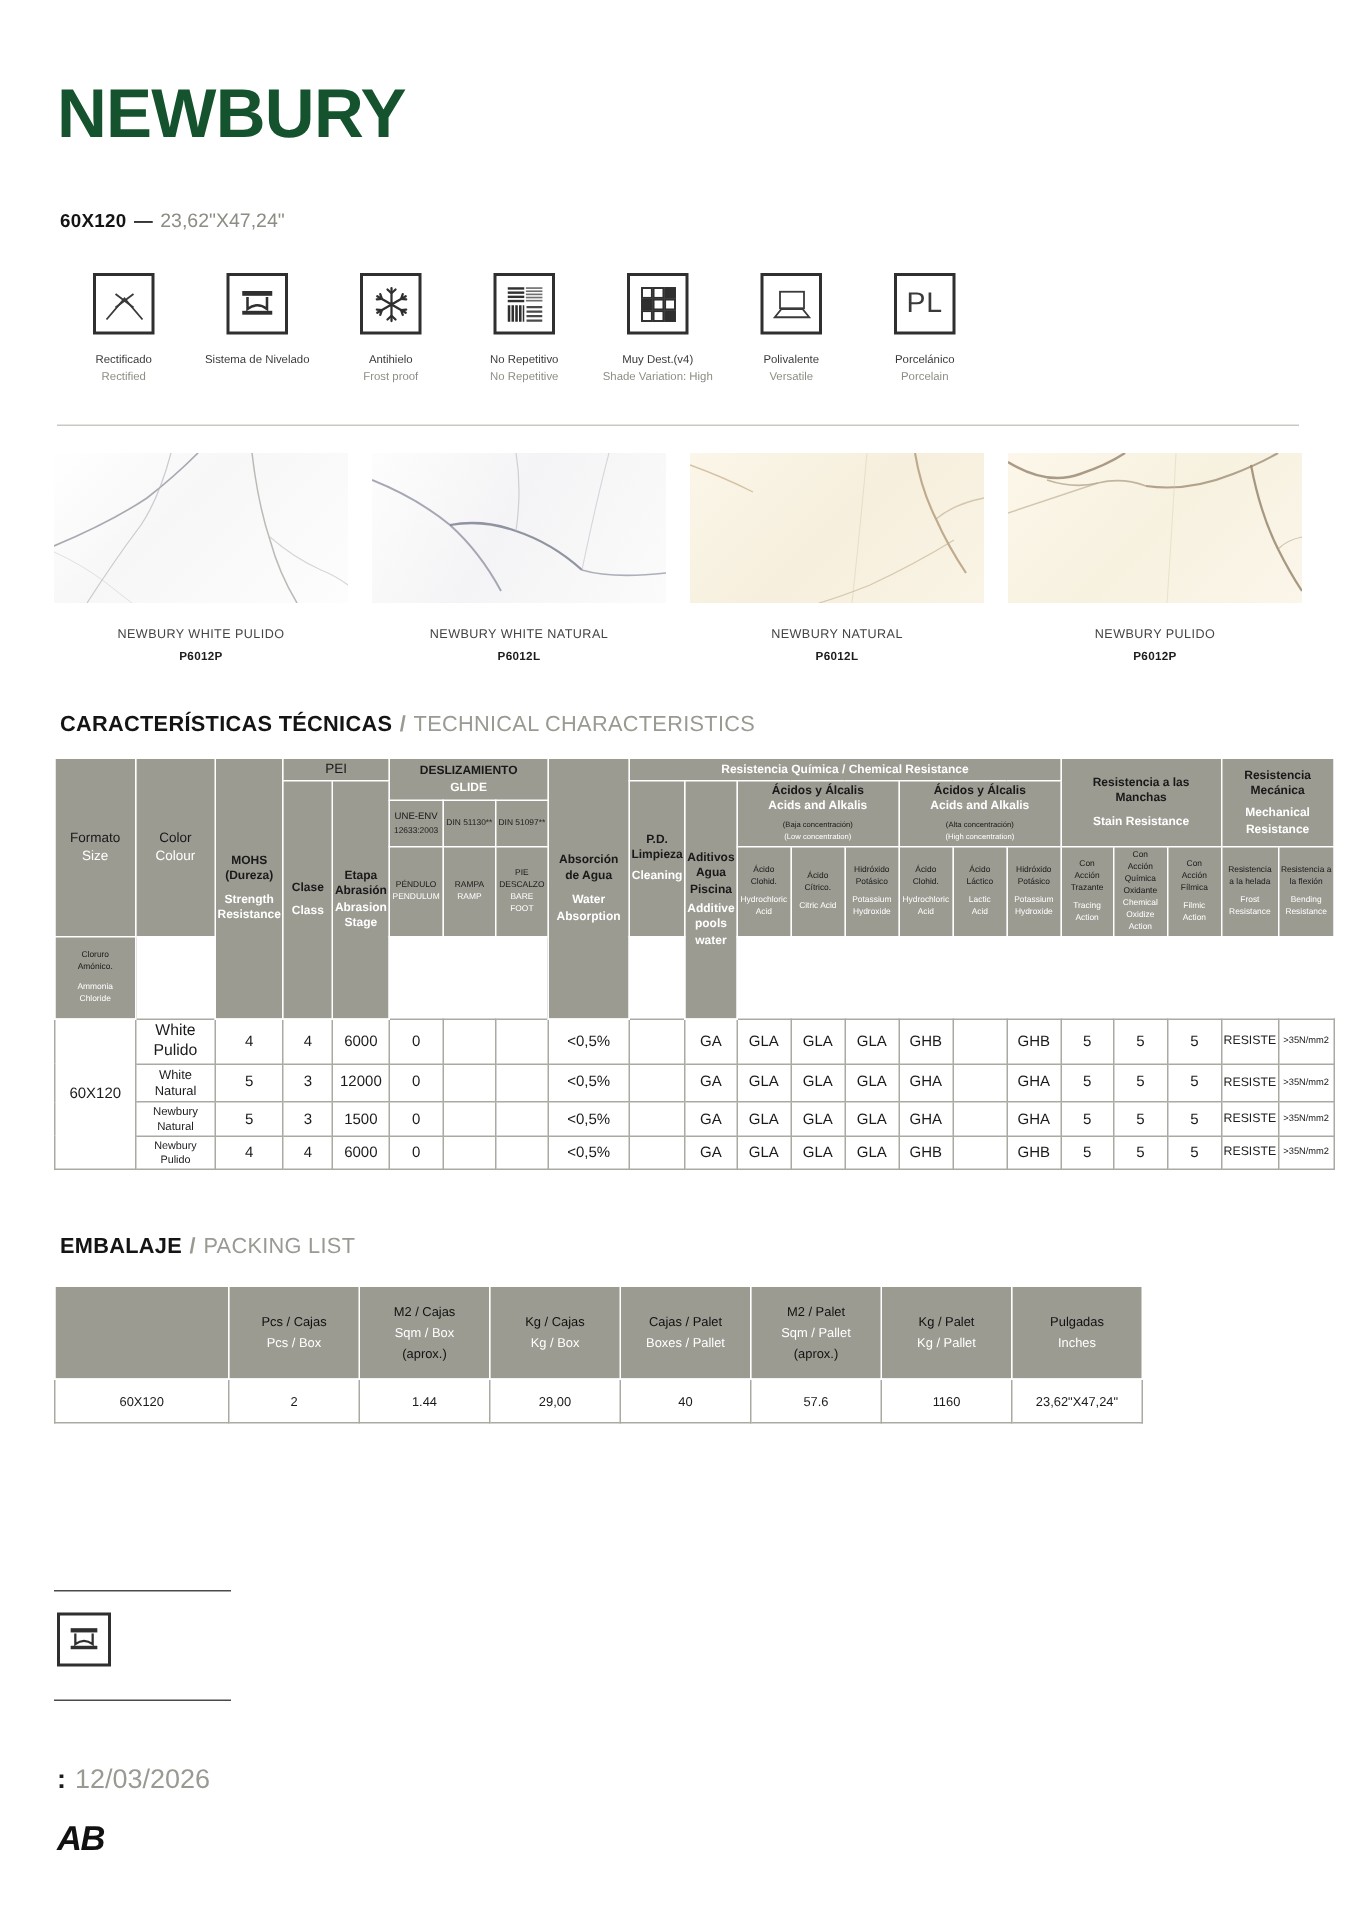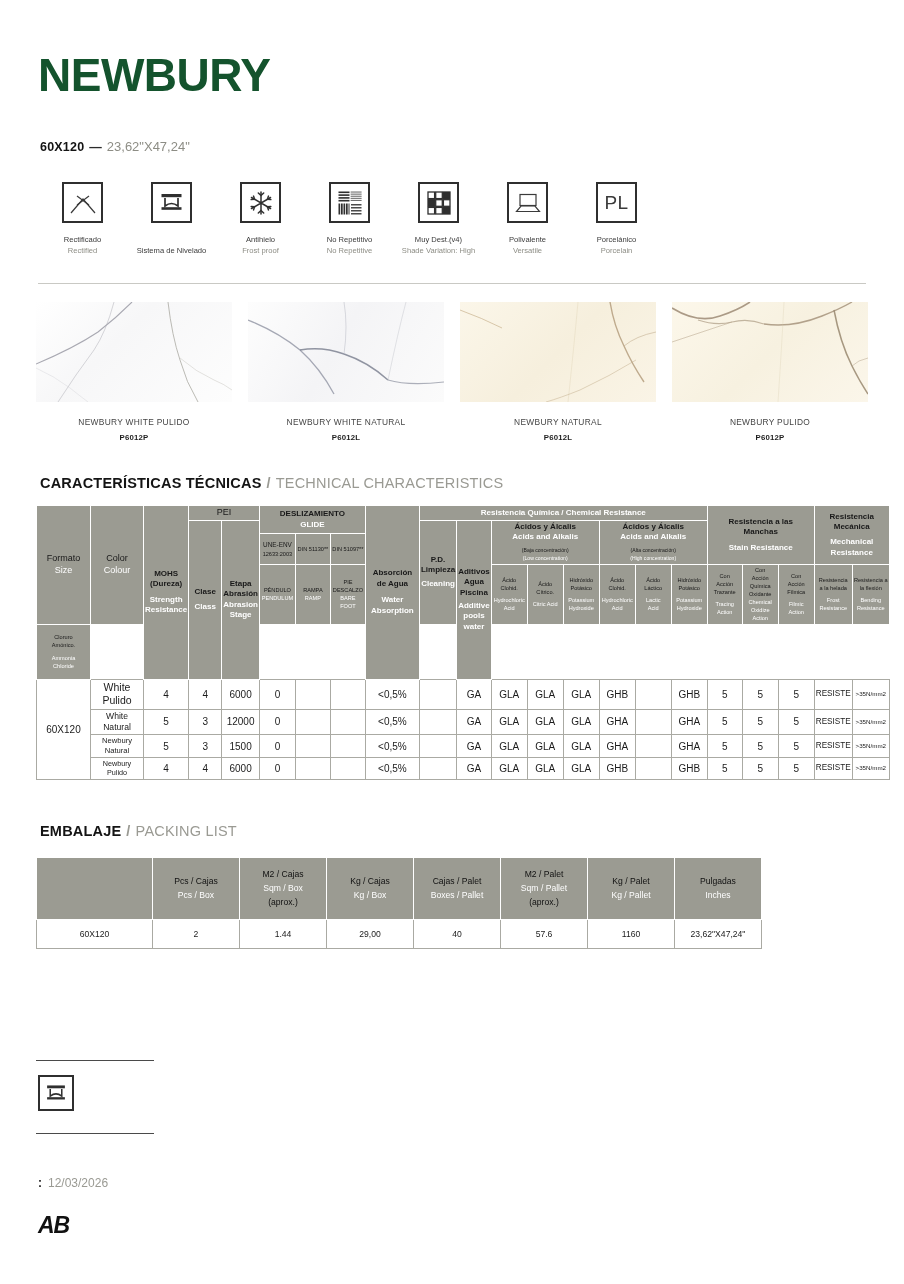--- a/index.html
+++ b/index.html
@@ -17,21 +17,21 @@
     font-size:46px;font-weight:bold;letter-spacing:-0.5px;color:#14532d;
     line-height:1;
   }
   .sizeline{position:absolute;left:40px;top:139px;font-size:12.5px;}
   .sizeline .sz{font-weight:bold;color:#141414;letter-spacing:.2px;}
   .sizeline .dash{color:#2b2b2b;margin:0 5px;font-weight:bold;}
   .sizeline .inch{color:#8d8d85;font-size:13px;}
 
   
   .icons{position:absolute;left:38px;top:182px;width:830px;display:flex;}
-  .icon-cell{width:89px;display:flex;flex-direction:column;align-items:center;justify-content:space-between;}
+  .icon-cell{width:89px;display:flex;flex-direction:column;align-items:center;}
   .ico-box{width:41px;height:41px;border:2.5px solid #2f2f2f;box-sizing:border-box;
     display:flex;align-items:center;justify-content:center;background:#fff;}
   .ico-box.thin{border-width:2px;}
   .ico-lab{margin-top:11px;font-size:7.6px;color:#3a3a3a;text-align:center;line-height:1.45;white-space:nowrap;}
   .ico-lab .en{color:#8d8d85;display:block;}
 
   .rule{position:absolute;left:38px;width:828px;height:1px;background:#c9c9c4;}
 
   
   .swatches{position:absolute;left:36px;top:302px;width:832px;display:flex;justify-content:space-between;}
@@ -74,21 +74,21 @@
 
   
   .fnote{position:absolute;left:38px;top:1075px;display:flex;align-items:center;}
   .fnote .bx{width:36px;height:36px;border:2.5px solid #2f2f2f;box-sizing:border-box;
     display:flex;align-items:center;justify-content:center;}
   .fnote .txt{margin-left:15px;font-size:8.2px;line-height:1.85;}
   .fnote .txt .es{color:#222;font-weight:bold;}
   .fnote .txt .en{color:#8d8d85;}
   .fline{position:absolute;left:36px;width:118px;height:1.4px;background:#4a4a4a;}
 
-  .datline{position:absolute;left:38px;top:1176px;font-size:12px;color:#9a9a93;}
+  .datline{position:absolute;left:38px;top:1176px;font-size:18px;color:#9a9a93;}
   .datline .colon{color:#1b1b1b;font-weight:bold;margin-right:6px;}
   .logo{position:absolute;left:38px;top:1212px;font-size:23px;font-weight:bold;
     font-style:italic;letter-spacing:-1px;color:#111;}
 </style>
 </head>
 <body>
 
 <div class="page">
 
   <div class="title">NEWBURY</div>

